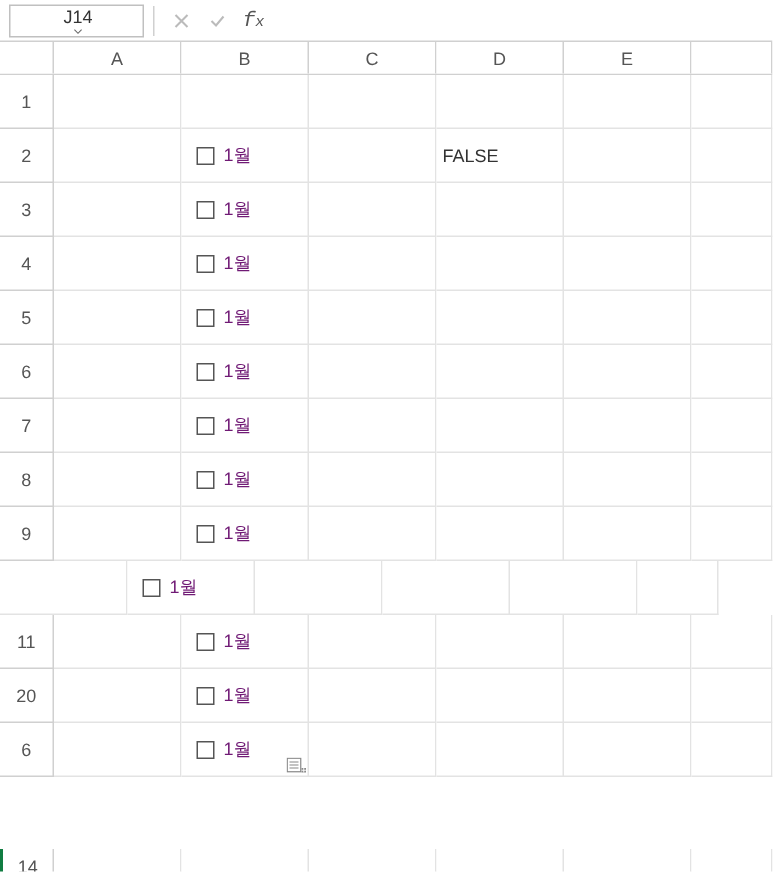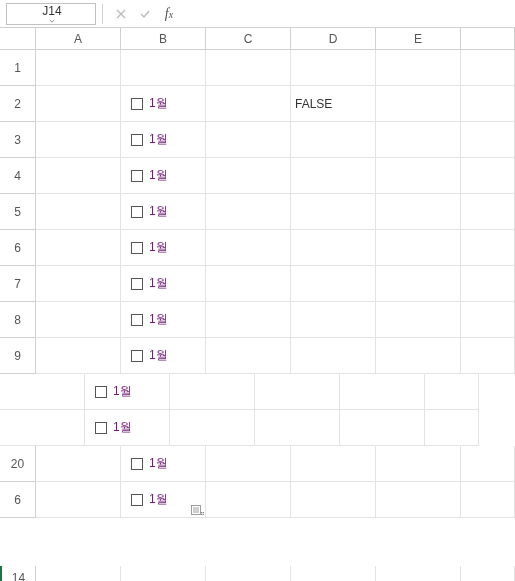--- a/index.html
+++ b/index.html
@@ -34,21 +34,21 @@
     flex-direction:column;
   }
   .namebox span { flex:1; }
   .chev { width:10px; height:10px; }
   .vsep {
     width: 1px; height: 20px; background: #d0d0d0; margin: 0 6px;
   }
   .fbar-icons { display:flex; align-items:center; gap:4px; margin-left:2px;}
   .fbar-btn { width:20px; height:20px; display:flex; align-items:center; justify-content:center; color:#a0a0a0; }
   .fbar-btn.active { color:#555; }
-  .fx { font-style: italic; font-family: Liberation Serif, serif; font-size:14px; color:#555;}
+  .fx { font-style: italic; font-family: Liberation Mono, monospace; font-size:14px; color:#555;}
   .formula-input {
     flex:1; height:22px; border:none; outline:none; padding:0 6px; font-size:12px;
   }
 
   .sheet {
     position: relative;
   }
   .col-headers {
     display:flex;
     height:22px;
@@ -287,20 +287,21 @@
             <div class="cb-box"></div>
             <span class="cb-label">1월</span>
           </div>
         </div>
         <div class="cell colC"></div>
         <div class="cell colD"></div>
         <div class="cell colE"></div>
         <div class="cell colF"></div>
       </div>
       <div class="row">
+        <div class="row-h">11</div>
         <div class="cell colA"></div>
         <div class="cell colB">
           <div class="checkbox-ctrl">
             <div class="cb-box"></div>
             <span class="cb-label">1월</span>
           </div>
         </div>
         <div class="cell colC"></div>
         <div class="cell colD"></div>
         <div class="cell colE"></div>

